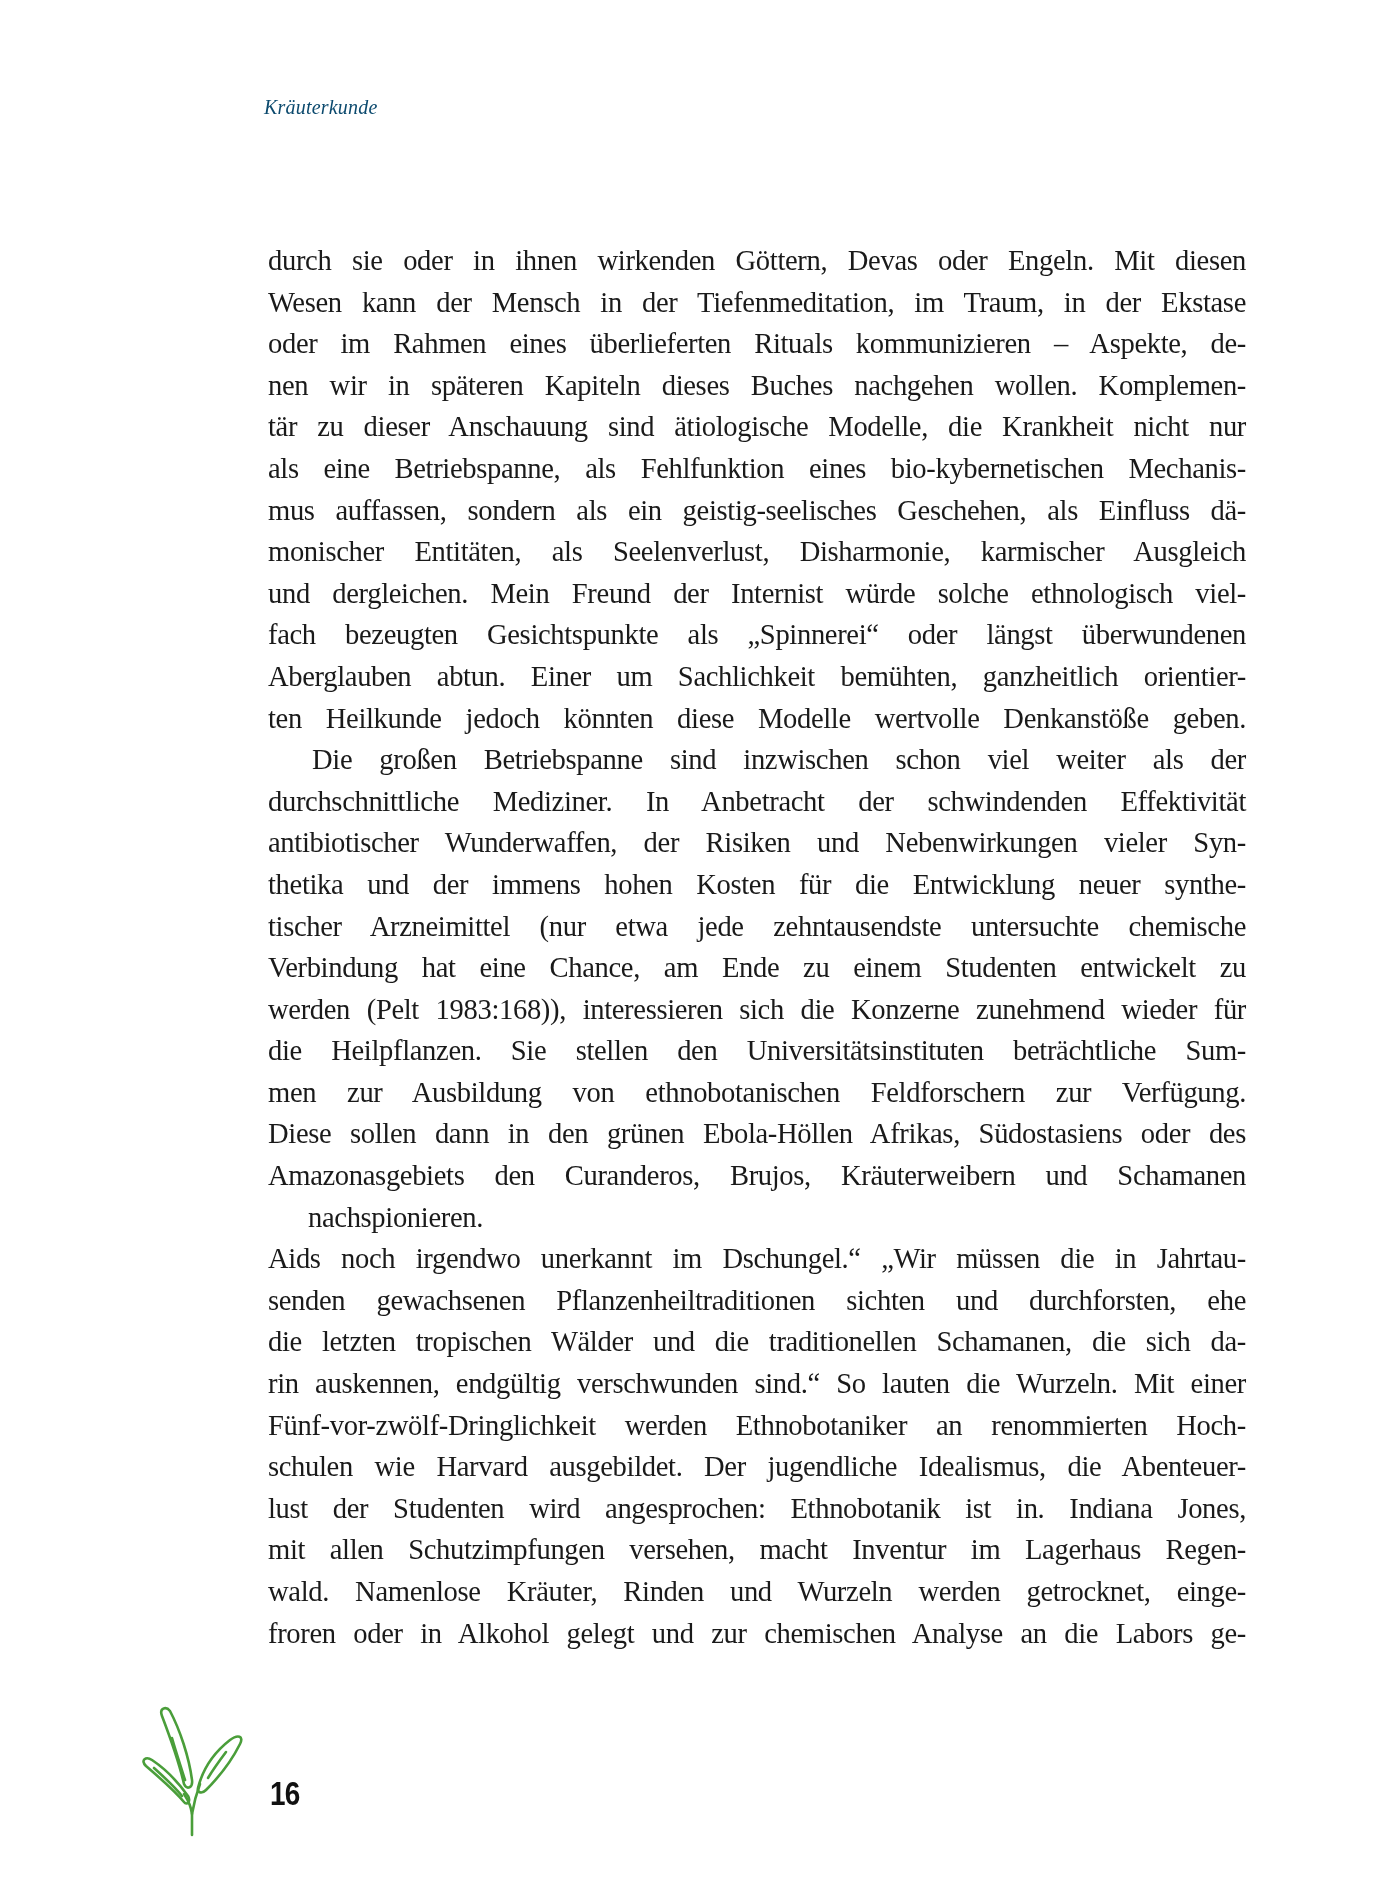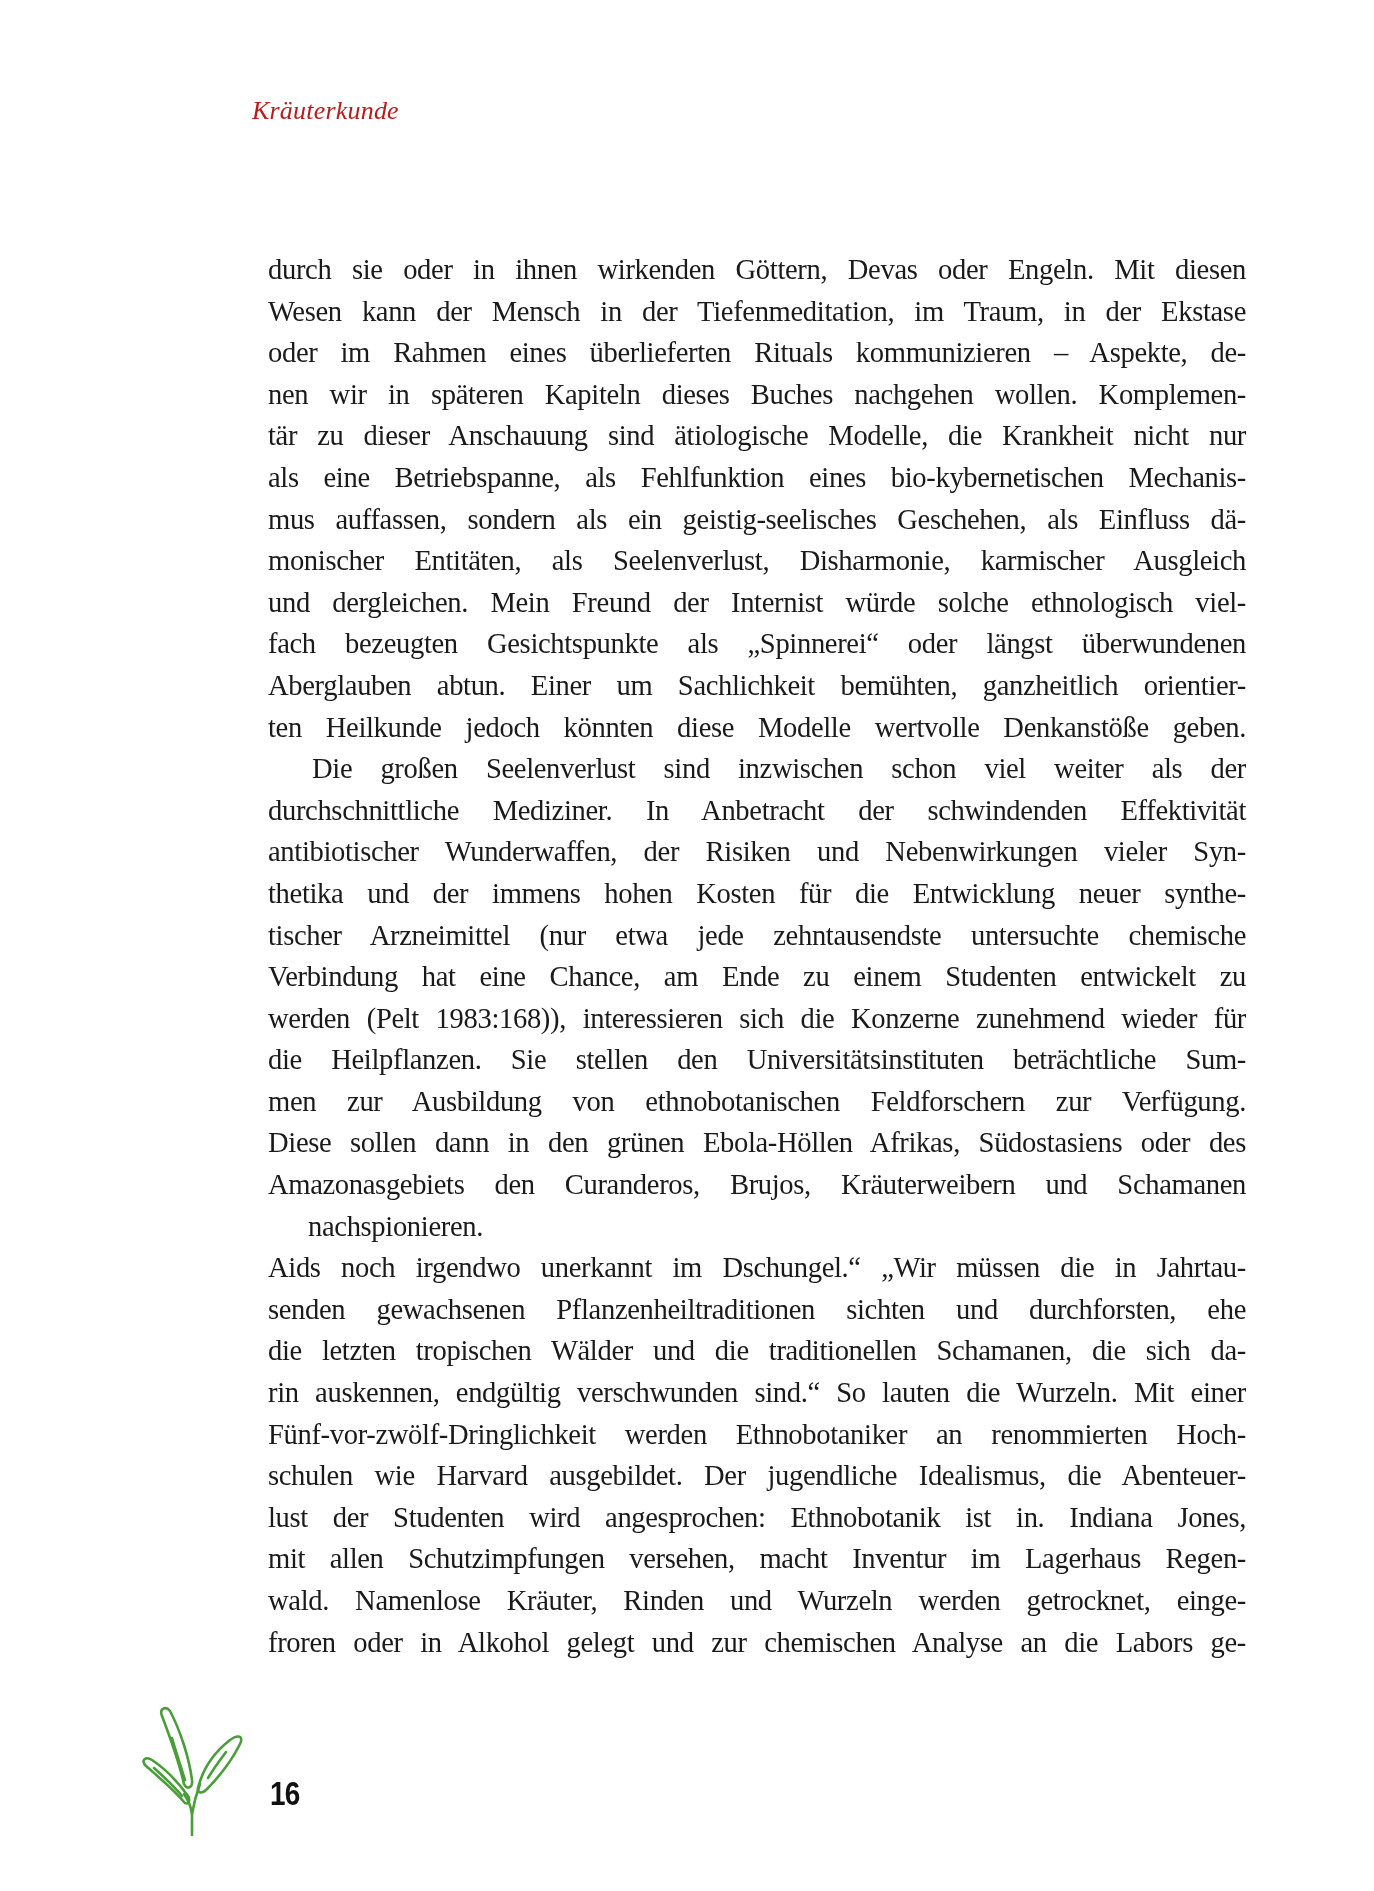--- a/index.html
+++ b/index.html
@@ -10,31 +10,31 @@
     body {
       width: 1374px;
       height: 1891px;
       position: relative;
       overflow: hidden;
       color: #1a1a1a;
       font-family: "Liberation Serif", "DejaVu Serif", serif;
     }
     .running-head {
       position: absolute;
-      left: 252px;
+      left: 264px;
       top: 96px;
       font-style: italic;
-      font-size: 26px;
+      font-size: 20px;
       letter-spacing: 0.2px;
-      color: #b91c1c;
+      color: #0c4a6e;
     }
     .text-block {
       position: absolute;
       left: 268px;
-      top: 249px;
+      top: 240px;
       width: 978px;
       font-size: 28.6px;
       line-height: 41.6px;
       text-align: justify;
       hyphens: manual;
       letter-spacing: -0.35px;
       word-spacing: -0.5px;
     }
     .line {
       display: block;
@@ -87,21 +87,21 @@
     <span class="line">als eine Betriebspanne, als Fehlfunktion eines bio-kybernetischen Mechanis-</span>
     <span class="line">mus auffassen, sondern als ein geistig-seelisches Geschehen, als Einfluss dä-</span>
     <span class="line">monischer Entitäten, als Seelenverlust, Disharmonie, karmischer Ausgleich</span>
     <span class="line">und dergleichen. Mein Freund der Internist würde solche ethnologisch viel-</span>
     <span class="line">fach bezeugten Gesichtspunkte als „Spinnerei“ oder längst überwundenen</span>
     <span class="line">Aberglauben abtun. Einer um Sachlichkeit bemühten, ganzheitlich orientier-</span>
     <span class="line">ten Heilkunde jedoch könnten diese Modelle wertvolle Denkanstöße geben.</span>
   </div>
 
   <div>
-    <span class="line indent">Die großen Seelenverlust sind inzwischen schon viel weiter als der</span>
+    <span class="line indent">Die großen Betriebspanne sind inzwischen schon viel weiter als der</span>
     <span class="line">durchschnittliche Mediziner. In Anbetracht der schwindenden Effektivität</span>
     <span class="line">antibiotischer Wunderwaffen, der Risiken und Nebenwirkungen vieler Syn-</span>
     <span class="line">thetika und der immens hohen Kosten für die Entwicklung neuer synthe-</span>
     <span class="line">tischer Arzneimittel (nur etwa jede zehntausendste untersuchte chemische</span>
     <span class="line">Verbindung hat eine Chance, am Ende zu einem Studenten entwickelt zu</span>
     <span class="line"><span>werden </span><span class="ital">(Pelt 1983:168)</span><span>), interessieren sich die Konzerne zunehmend wieder für</span></span>
     <span class="line">die Heilpflanzen. Sie stellen den Universitätsinstituten beträchtliche Sum-</span>
     <span class="line">men zur Ausbildung von ethnobotanischen Feldforschern zur Verfügung.</span>
     <span class="line">Diese sollen dann in den grünen Ebola-Höllen Afrikas, Südostasiens oder des</span>
     <span class="line"><span>Amazonasgebiets den </span><span class="ital">Curanderos,</span><span> </span><span class="ital">Brujos,</span><span> Kräuterweibern und Schamanen</span></span>

